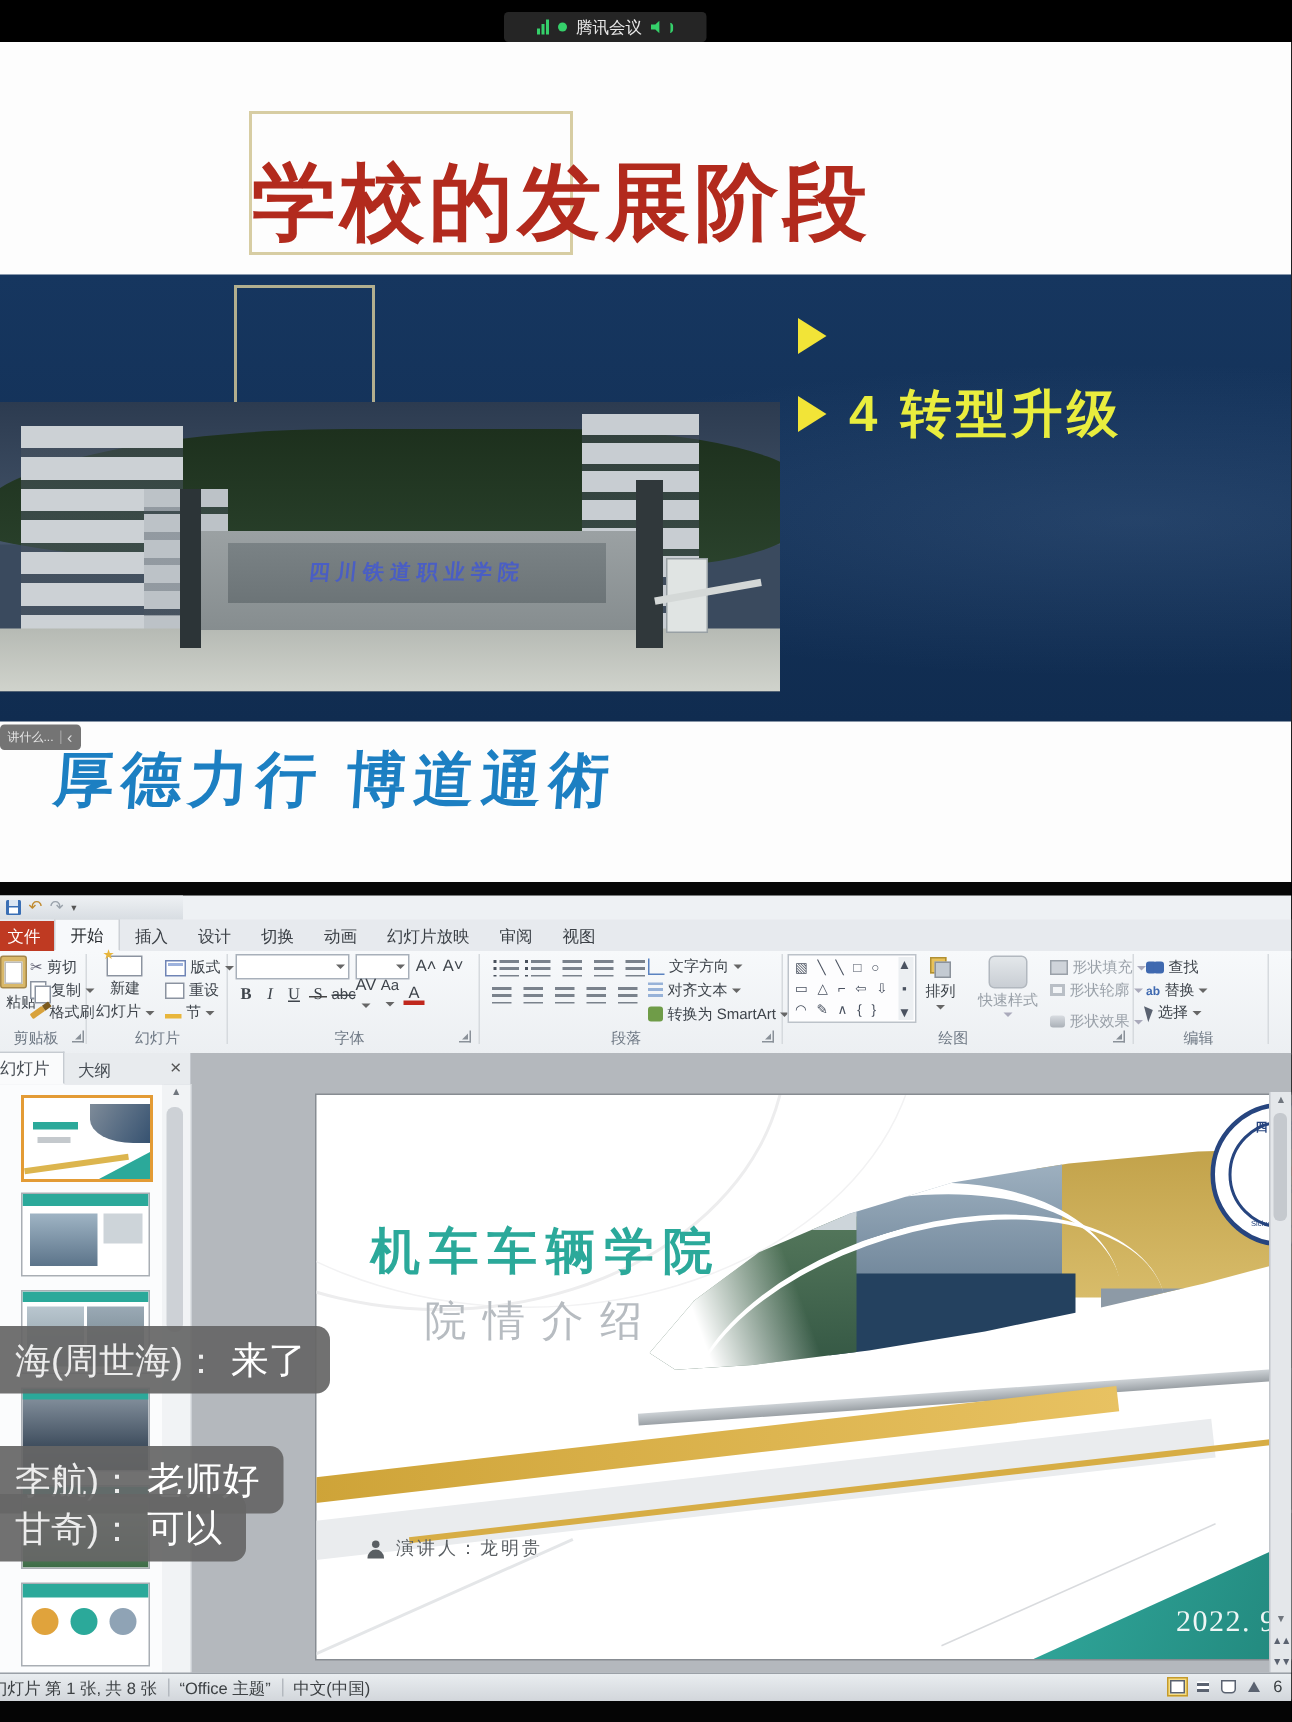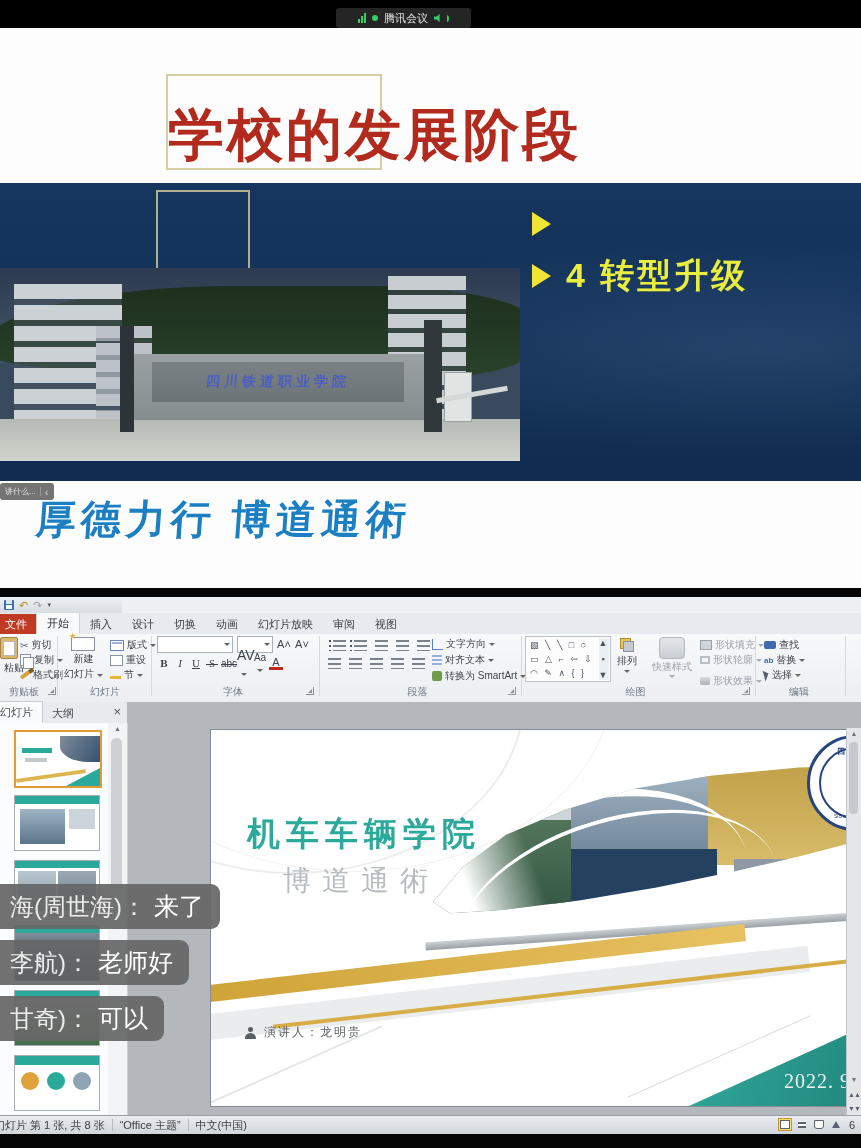--- a/index.html
+++ b/index.html
@@ -368,21 +368,21 @@
           </div>
         <span class="fbtn"><span>A</span>˄</span>
         <span class="fbtn"><span>A</span>˅</span>
       </div>
       <div class="mrow" style="left:157px;top:22px;gap:2px">
         <span class="fbtn fb-b">B</span>
         <span class="fbtn fb-i">I</span>
         <span class="fbtn fb-u">U</span>
         <span class="fbtn fb-s">S</span>
         <span class="fbtn fb-strike">abc</span>
-        <span class="fbtn" style="font-size:14px"><span>AV</span><span class="dda"></span></span>
+        <span class="fbtn" style="font-size:11px"><span>AV</span><span class="dda"></span></span>
         <span class="fbtn" style="font-size:10px"><span>Aa</span><span class="dda"></span></span>
         <span class="fbtn fb-color">A</span>
       </div>
       <div class="glabel" style="left:153px;width:160px">字体</div>
       <div class="launch" style="left:306px"></div>
 
       <div class="mrow" style="left:328px;top:4px;gap:8px">
         <div class="mi-lines mi-bullets" style="margin-left:5px"></div>
         <div class="mi-lines mi-bullets"></div>
         <div class="mi-lines"></div>
@@ -537,21 +537,21 @@
 
       <div class="logo">
         <div class="ring"></div>
         <div class="cn">四川铁道</div>
         <div class="train"></div>
         <div class="yr">1952</div>
         <div class="en">Sichuan Railway C</div>
       </div>
 
       <div class="sl-title">机车车辆学院</div>
-      <div class="sl-sub">博道通術</div>
+      <div class="sl-sub">院情介绍</div>
 
       <div class="presenter">
         <div class="person"></div>
         <span>演讲人：龙明贵</span>
       </div>
 
       <div class="blline"></div>
       <div class="cornerline2"></div>
       <div class="corner"></div>
       <div class="cornerline"></div>
@@ -564,21 +564,21 @@
       <div class="a" style="bottom:32px">▼</div>
       <div class="a dblarrow" style="bottom:18px;color:#5a6270">▲▲</div>
       <div class="a dblarrow" style="bottom:4px;color:#5a6270">▼▼</div>
     </div>
   </div>
 
   <div class="bubble" style="top:884px;min-width:168px">
     <span class="nm"><span>海(周世海)</span><span>：</span></span>
     <span class="tx">来了</span>
   </div>
-  <div class="bubble" style="top:940px;min-width:140px">
+  <div class="bubble" style="top:964px;min-width:140px">
     <span class="nm"><span>李航)</span><span>：</span></span>
     <span class="tx">老师好</span>
   </div>
   <div class="bubble" style="top:996px;min-width:118px">
     <span class="nm"><span>甘奇)</span><span>：</span></span>
     <span class="tx">可以</span>
   </div>
 
   <div class="status">
     <span class="st" style="margin-left:-6px">幻灯片 第 1 张, 共 8 张</span>

